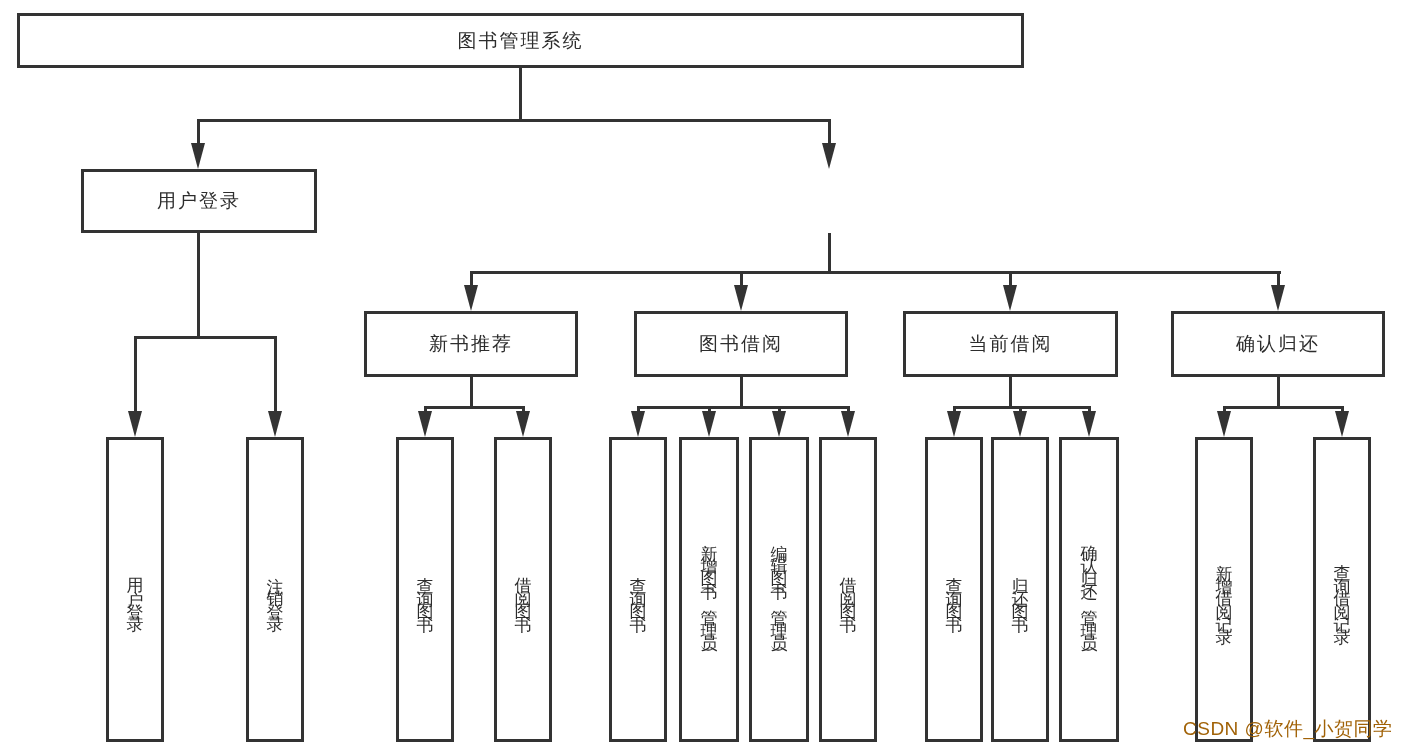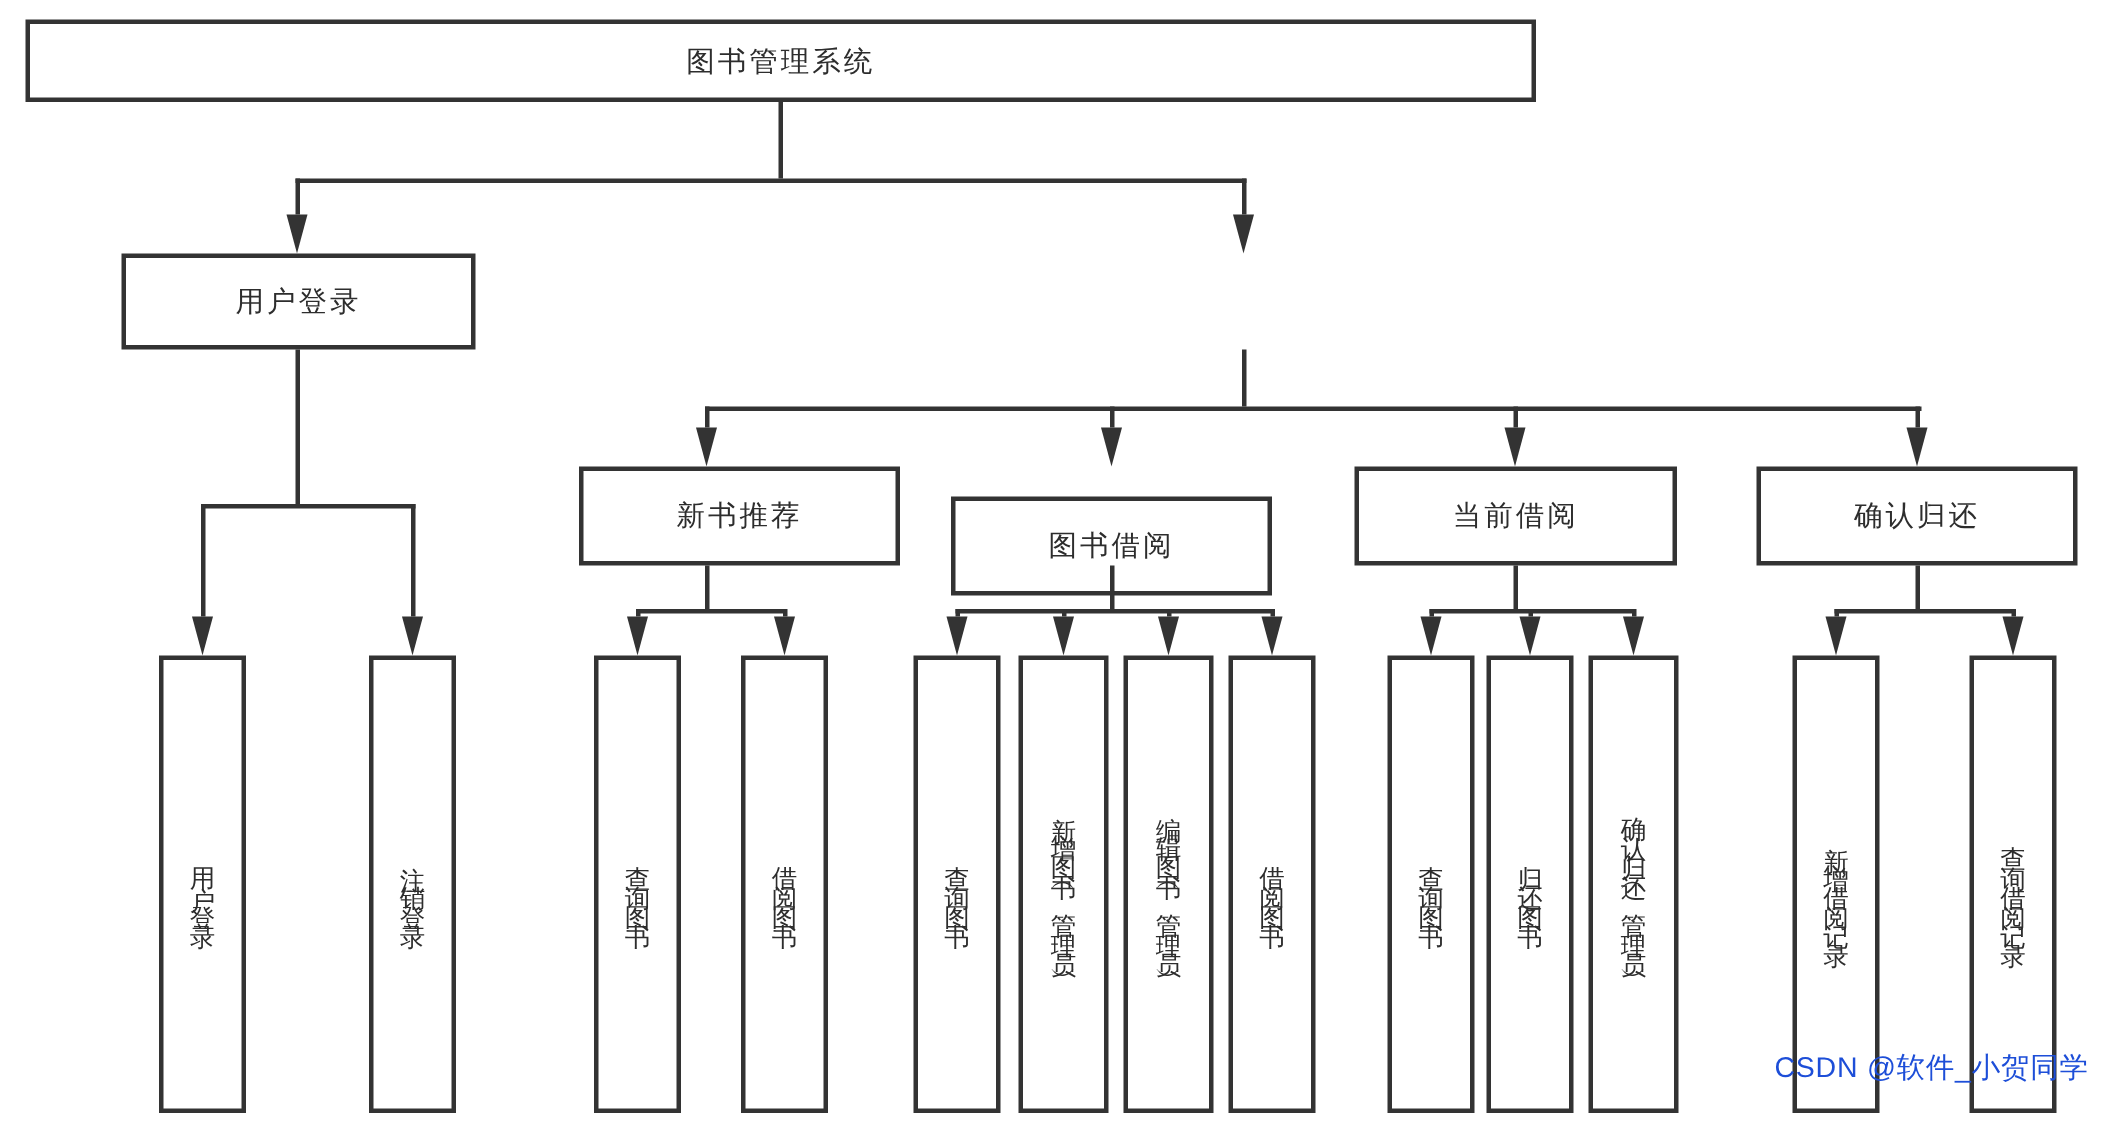--- a/index.html
+++ b/index.html
@@ -32,39 +32,39 @@
   .arrowhead {
     position: absolute;
     width: 0; height: 0;
     border-left: 7px solid transparent;
     border-right: 7px solid transparent;
     border-top: 26px solid #333333;
   }
 
   .watermark {
     position: absolute;
-    left: 1183px; top: 699px;
+    left: 1183px; top: 716px;
     font-size: 19px;
-    color: #1d4ed8;
+    color: #a16207;
     letter-spacing: 0.5px;
     white-space: nowrap;
     z-index: 10;
   }
 </style>
 </head>
 <body>
 
 <div id="canvas">
 
   <div class="box hbox" style="left:17px; top:13px; width:1007px; height:55px;">图书管理系统</div>
 
   <div class="box hbox" style="left:81px; top:169px; width:236px; height:64px;">用户登录</div>
 
-  <div class="box hbox" style="left:386px; top:311px; width:214px; height:66px;">新书推荐</div>
-  <div class="box hbox" style="left:634px; top:311px; width:214px; height:66px;margin-top:20px;">图书借阅</div>
+  <div class="box hbox" style="left:364px; top:311px; width:214px; height:66px;">新书推荐</div>
+  <div class="box hbox" style="left:634px; top:311px; width:214px; height:66px;">图书借阅</div>
   <div class="box hbox" style="left:903px; top:311px; width:215px; height:66px;">当前借阅</div>
   <div class="box hbox" style="left:1171px; top:311px; width:214px; height:66px;">确认归还</div>
 
   <div class="box vbox" style="left:106px; top:437px; width:58px; height:305px;">用户登录</div>
   <div class="box vbox" style="left:246px; top:437px; width:58px; height:305px;">注销登录</div>
 
   <div class="box vbox" style="left:396px; top:437px; width:58px; height:305px;">查询图书</div>
   <div class="box vbox" style="left:494px; top:437px; width:58px; height:305px;">借阅图书</div>
 
   <div class="box vbox" style="left:609px; top:437px; width:58px; height:305px;">查询图书</div>

